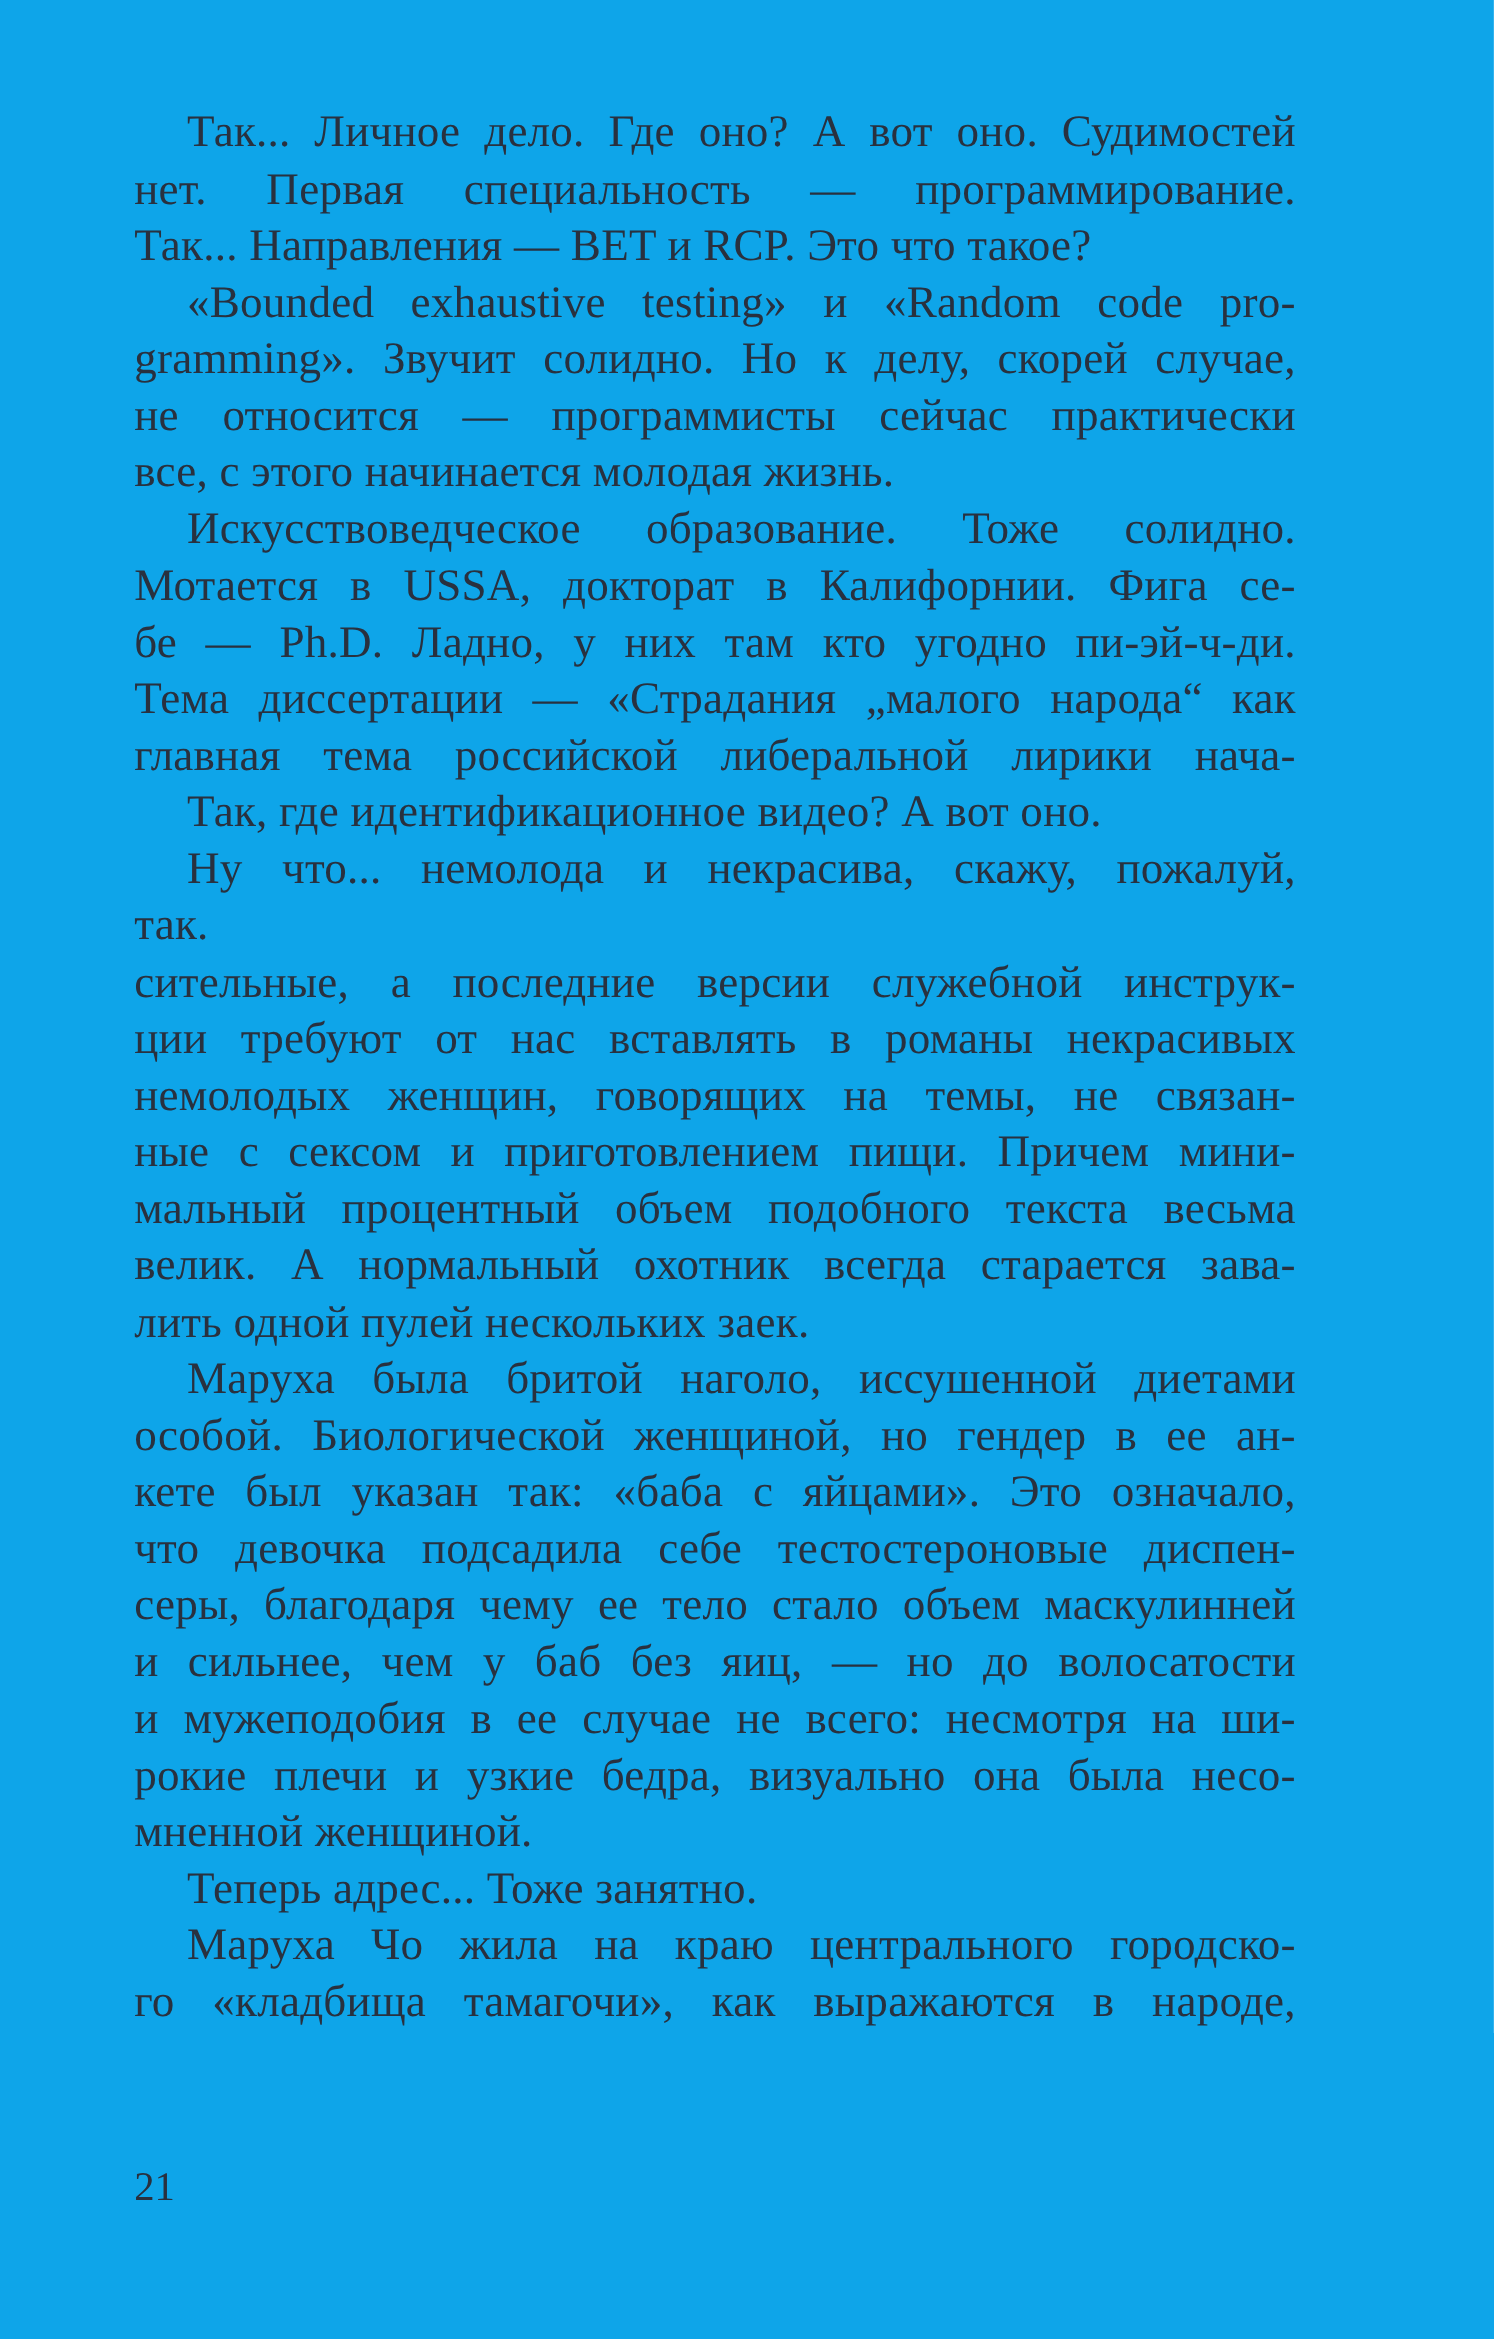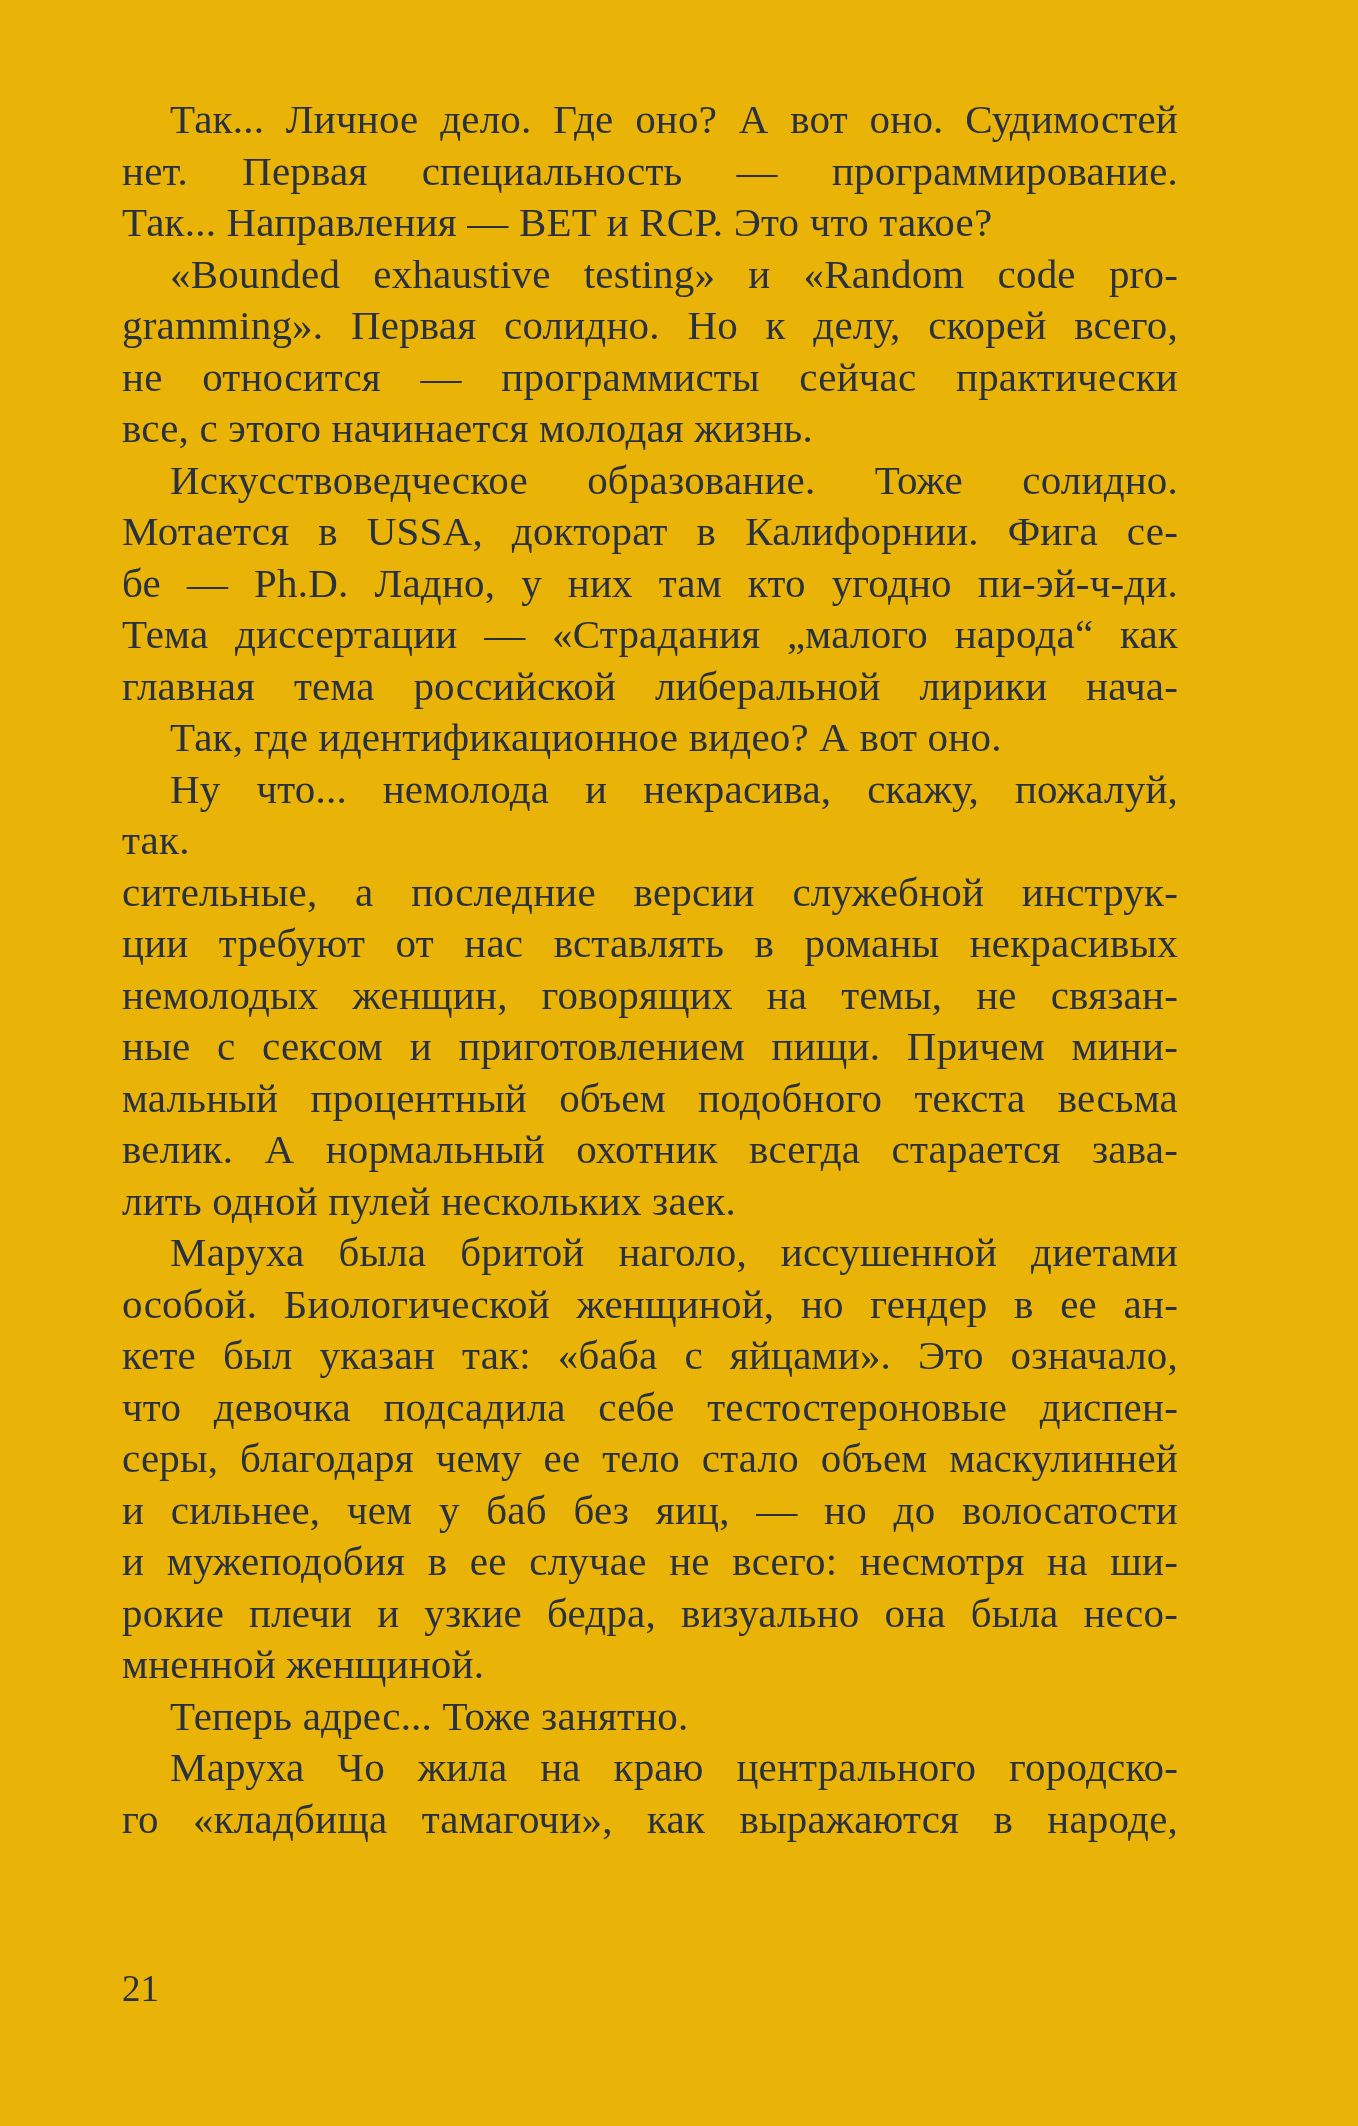--- a/index.html
+++ b/index.html
@@ -12,21 +12,21 @@
     background: #ffffff;
     position: relative;
     overflow: hidden;
   }
   .page {
     position: absolute;
     left: 0;
     top: 0;
     width: 1358px;
     height: 2126px;
-    background: #eab308;
+    background: #0ea5e9;
   }
   .text-block {
     position: absolute;
     left: 122px;
     top: 94px;
     width: 1056px;
   }
   .line {
     font-family: "Liberation Serif", "DejaVu Serif", serif;
     font-size: 41px;
@@ -64,21 +64,21 @@
 </head>
 <body>
 
 <div class="page">
   <div class="text-block">
 
   <div class="line justify indent">Так... Личное дело. Где оно? А вот оно. Судимостей</div>
       <div class="line justify">нет. Первая специальность — программирование.</div>
       <div class="line">Так... Направления — BET и RCP. Это что такое?</div>
       <div class="line justify indent">«Bounded exhaustive testing» и «Random code pro-</div>
-      <div class="line justify">gramming». Первая солидно. Но к делу, скорей всего,</div>
+      <div class="line justify">gramming». Звучит солидно. Но к делу, скорей случае,</div>
       <div class="line justify">не относится — программисты сейчас практически</div>
       <div class="line">все, с этого начинается молодая жизнь.</div>
       <div class="line justify indent">Искусствоведческое образование. Тоже солидно.</div>
       <div class="line justify">Мотается в USSA, докторат в Калифорнии. Фига се-</div>
       <div class="line justify">бе — Ph.D. Ладно, у них там кто угодно пи-эй-ч-ди.</div>
       <div class="line justify">Тема диссертации — «Страдания „малого народа“ как</div>
       <div class="line justify">главная тема российской либеральной лирики нача-</div>
       <div class="line indent">Так, где идентификационное видео? А вот оно.</div>
       <div class="line justify indent">Ну что... немолода и некрасива, скажу, пожалуй,</div>
       <div class="line">так.</div>

